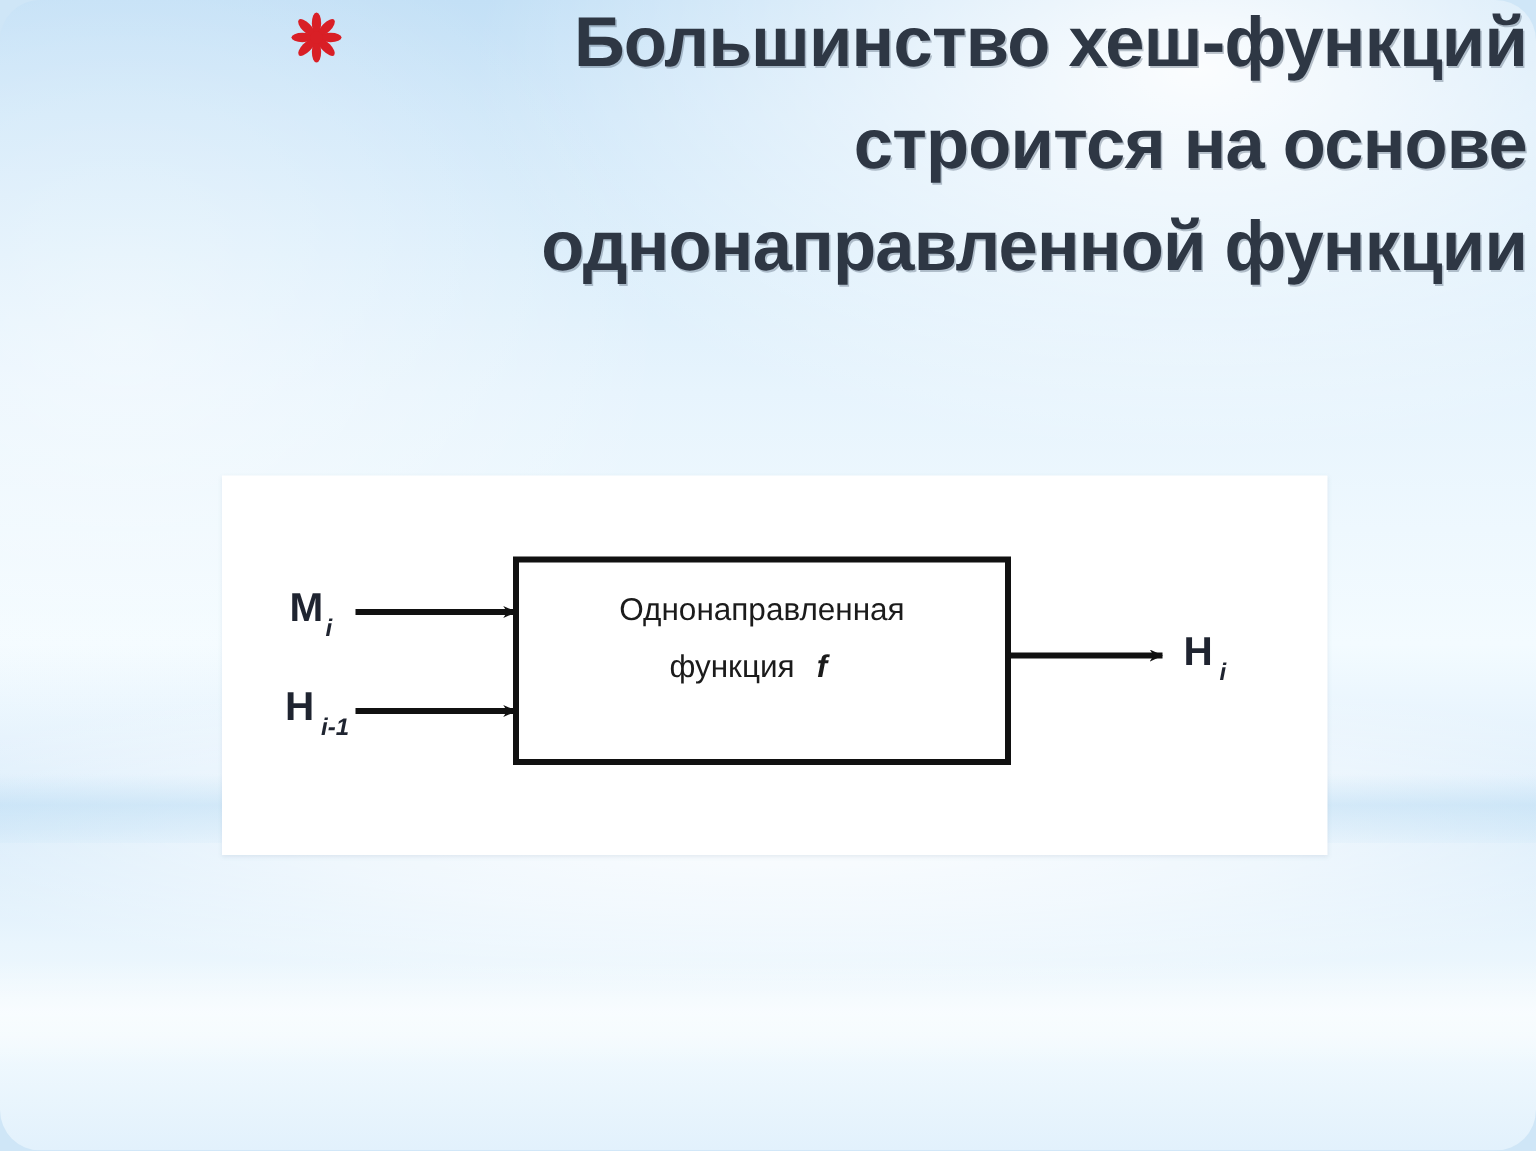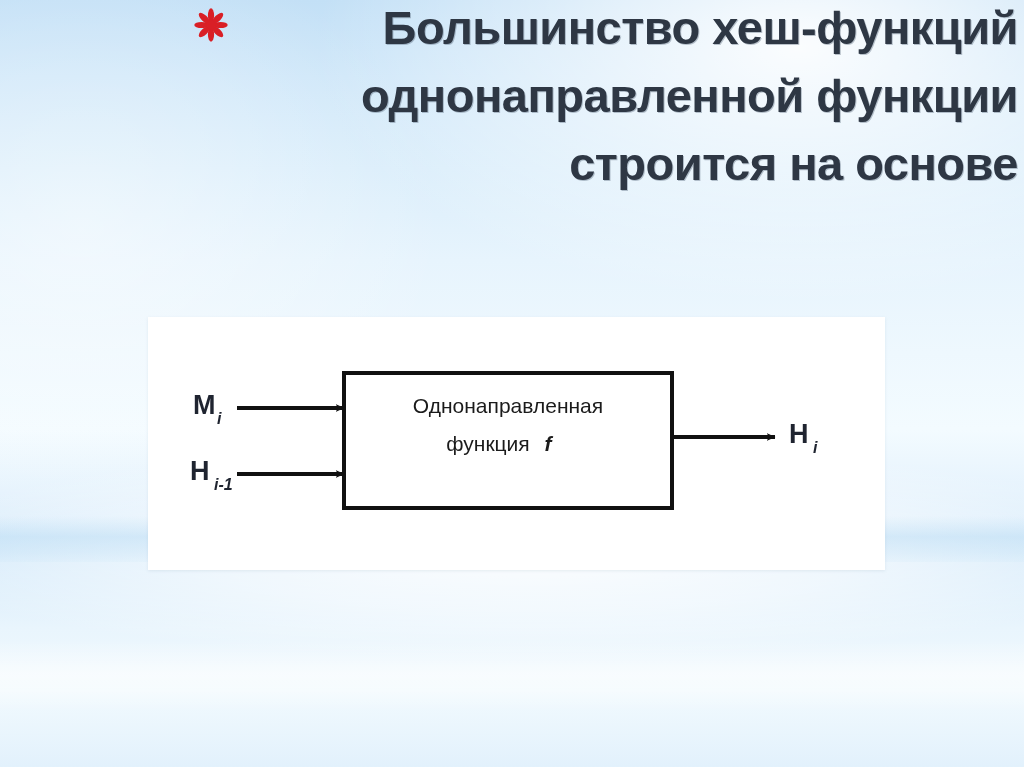--- a/index.html
+++ b/index.html
@@ -34,20 +34,21 @@
         #cfe7f9 10%,
         #dbeefb 22%,
         #e7f4fd 34%,
         #eef8fe 46%,
         #f3fbff 56%,
         #e6f3fd 64%,
         #d5eafa 72%,
         #e9f5fd 82%,
         #f2fafe 90%,
         #e2f1fc 100%);
+    border-radius: 27px;
   }
   
   .bg-band {
     position: absolute;
     left: 0;
     right: 0;
     top: 516px;
     height: 46px;
     background: linear-gradient(180deg, rgba(185,220,245,0.00) 0%, rgba(176,215,242,0.42) 45%, rgba(190,225,246,0.12) 100%);
     pointer-events: none;
@@ -173,28 +174,28 @@
     </div>
 
     <div class="title-line-wrap">
       <div class="title-line">Большинство хеш-функций</div>
       <div class="title-reflect">
         
       </div>
     </div>
 
     <div class="title-line-wrap">
-      <div class="title-line">однонаправленной функции</div>
+      <div class="title-line">строится на основе</div>
       <div class="title-reflect">
         
       </div>
     </div>
 
     <div class="title-line-wrap">
-      <div class="title-line">строится на основе</div>
+      <div class="title-line">однонаправленной функции</div>
       <div class="title-reflect">
         
       </div>
     </div>
 
   </div>
 
   <div class="diagram-panel">
     <svg class="diagram-svg" viewBox="0 0 737 253">
 

